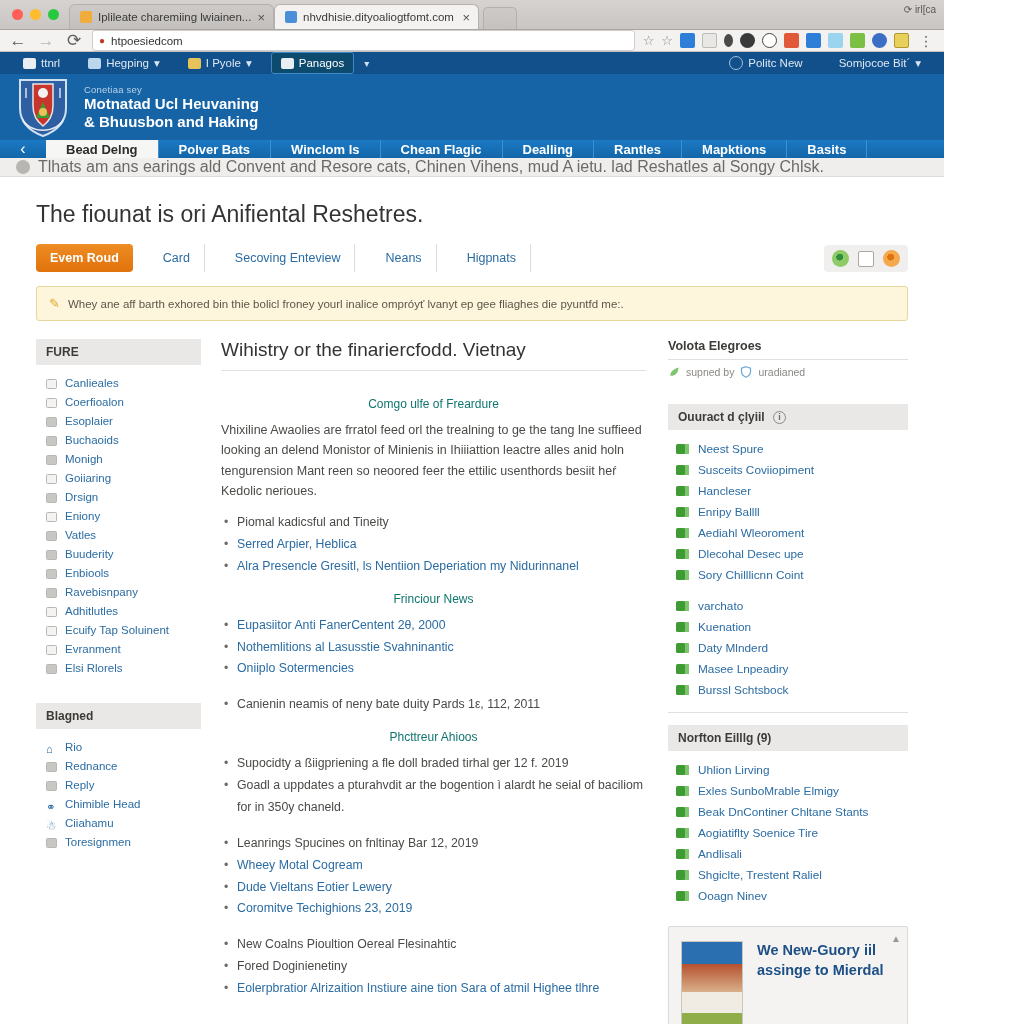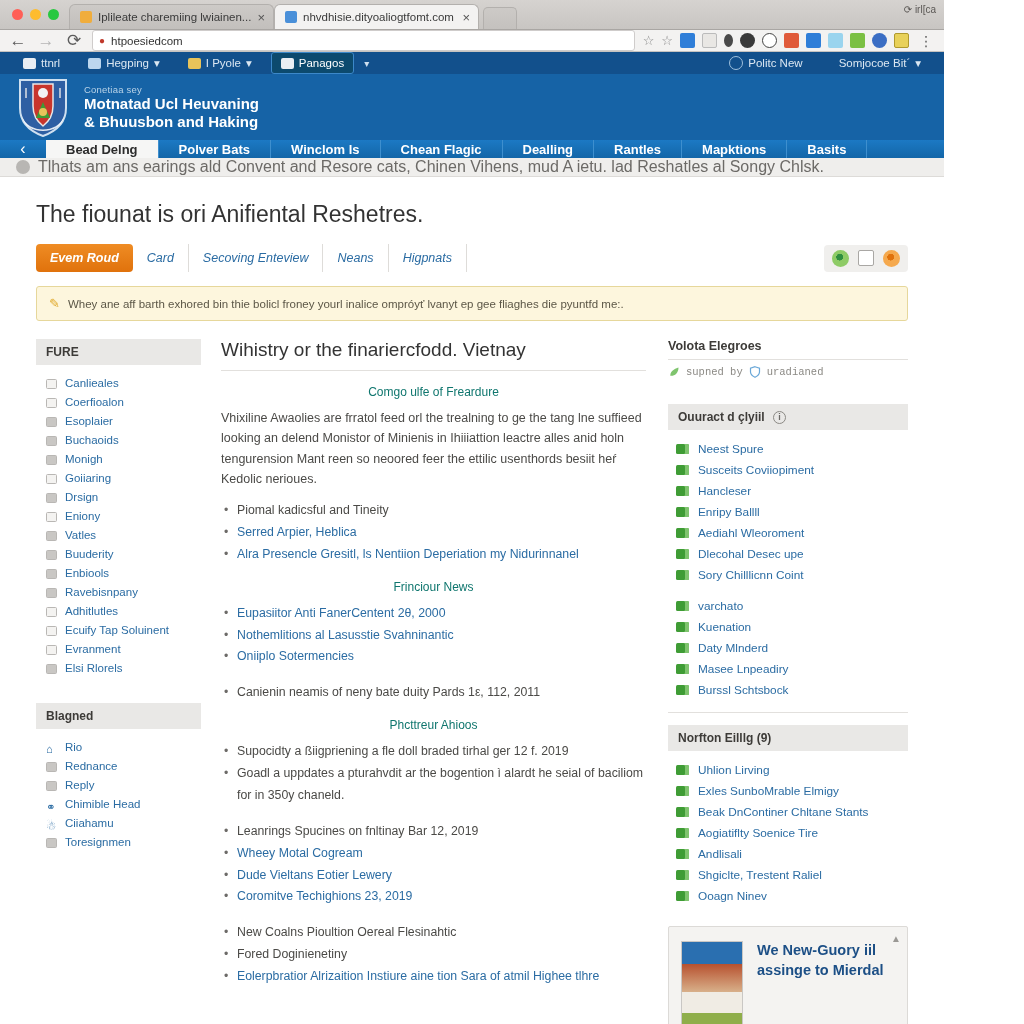--- a/index.html
+++ b/index.html
@@ -111,21 +111,21 @@
   .alertstrip { height:24px; background:#efeeec; border-bottom:1px solid #dddbd8;
                 display:flex; align-items:center; padding:0 16px; gap:8px;
                 font-size:16px; color:#6c6a67; filter:blur(0.35px); }
   .alert-ic { width:14px; height:14px; border-radius:50%; background:#b8b6b3; }
 
   
   .page { flex:1; padding: 14px 36px 0 36px; background:#fff; position:relative; }
   .pagetitle { font-size:23px; color:#333; font-weight:normal; filter:blur(0.3px);
                margin: 10px 0 16px 0; }
 
-  .tabrow { display:flex; align-items:center; gap:0; margin-bottom:14px; position:relative;font-style:italic; }
+  .tabrow { display:flex; align-items:flex-end; gap:16px; margin-bottom:14px; position:relative; }
   .pill { background:linear-gradient(#ef8c24,#e0720c); color:#fff; font-size:12.5px;
           padding:7px 14px; border-radius:4px; font-weight:bold; filter:blur(0.4px); }
   .ptab { font-size:12.5px; color:#2b6ca3; padding:7px 14px; border-right:1px solid #dedcd9;
           filter:blur(0.35px); }
   .ptab:last-of-type { border-right:none; }
   .actionbox { margin-left:auto; background:#f0efed; border-radius:4px; padding:5px 8px;
                display:flex; gap:9px; align-items:center; }
   .aic { width:17px; height:17px; border-radius:50%; display:block; }
   .aic.green { background:radial-gradient(circle at 45% 42%, #2f8f3f 0 24%, #8ecb66 26% 100%); }
   .aic.orange{ background:radial-gradient(circle at 45% 42%, #e0720c 0 24%, #f5a94e 26% 100%); }
@@ -144,33 +144,33 @@
   .secthead { background:#e9e8e6; padding:6px 10px; font-size:12px; font-weight:bold;
               color:#3d3b38; filter:blur(0.35px); margin-bottom:8px; }
   .menulist { list-style:none; }
   .menulist li { display:flex; align-items:flex-end; gap:8px; padding:3.5px 0 3.5px 10px;
                  font-size:11.5px; color:#2b6ca3; filter:blur(0.35px); }
   .mic { width:11px; height:10px; border:1px solid #b9b7b4; background:#f4f3f1;
          border-radius:1.5px; flex:none; display:block; }
   .mic.solid { background:#c9c7c4; }
 
   .midtitle { font-size:19px; color:#333; font-weight:normal; filter:blur(0.3px);
-              padding-bottom:9px; border-bottom:1px solid #e2e0dd; margin-bottom:14px; }
+              padding-bottom:9px; border-bottom:1px solid #e2e0dd; margin-bottom:26px; }
   .sublabel { font-size:12px; color:#0f766e; filter:blur(0.35px); margin:6px 0 9px 0;text-align:center; }
   .para { font-size:12.5px; color:#4b4a47; line-height:1.62; filter:blur(0.35px); margin-bottom:11px; }
   .bul { list-style:none; margin:0 0 14px 0; }
   .bul li { font-size:12.3px; line-height:1.78; color:#4b4a47; position:relative;
             padding-left:16px; filter:blur(0.35px); }
   .bul li:before { content:"•"; position:absolute; left:3px; color:#6c6a67; }
   .bul li.link { color:#2b6ca3; }
 
   .rs-title { font-size:12.5px; font-weight:bold; color:#3d3b38; filter:blur(0.35px);
               padding-bottom:6px; border-bottom:1px solid #e2e0dd; }
   .rs-sub { font-size:10.5px; color:#8b8984; display:flex; align-items:center; gap:6px;
-            margin-top:6px; filter:blur(0.4px);font-family:Liberation Mono, monospace; }
+            margin-top:6px; filter:blur(0.4px); }
   .rs-badge { width:12px; height:12px; display:inline-block; }
 
   .rlist { list-style:none; margin:8px 0 0 0; }
   .rlist li { display:flex; align-items:center; gap:9px; padding:3.5px 0 3.5px 8px;
               font-size:11.8px; color:#2b6ca3; filter:blur(0.35px); }
   .gic { width:13px; height:10px; background:#3f9c35; border-radius:1.5px; flex:none;
          display:block; box-shadow: inset -4px 0 0 #7fc46e; }
   .rdivider { border-top:1px solid #e2e0dd; margin:12px 0; }
   .infoq { display:inline-block; width:13px; height:13px; border-radius:50%;
            border:1px solid #8b8984; font-size:9px; line-height:11px; text-align:center;

